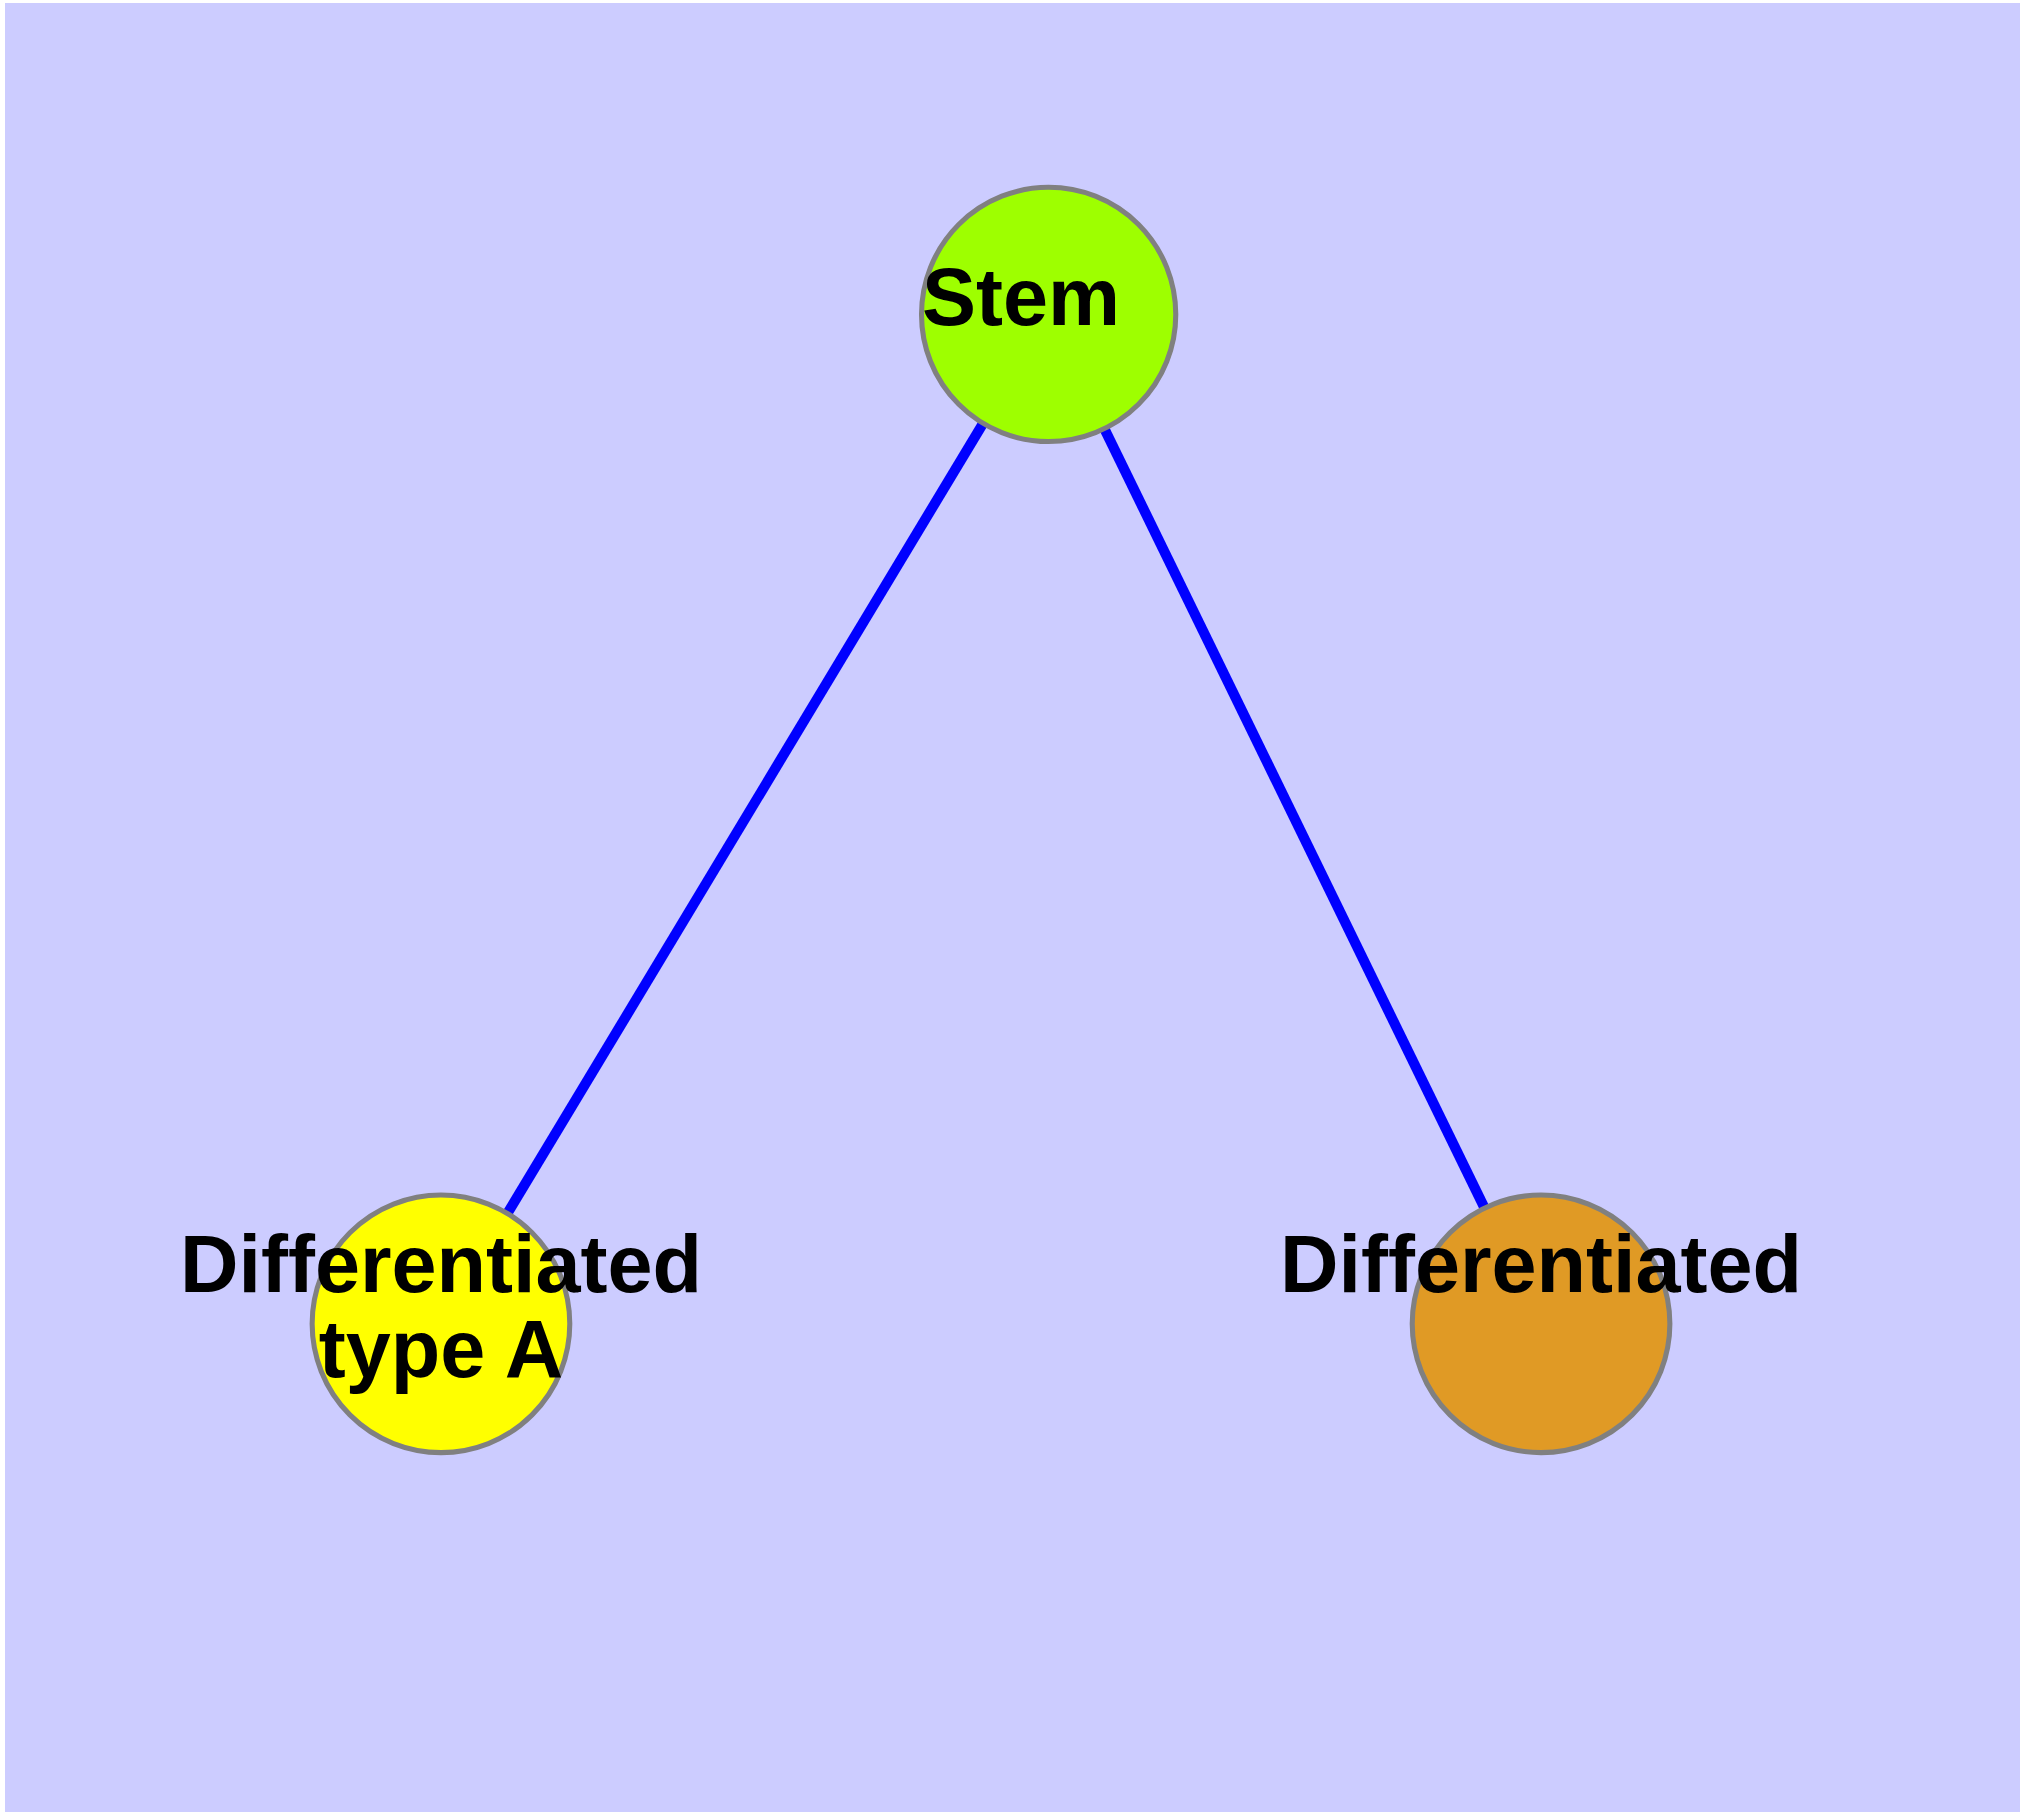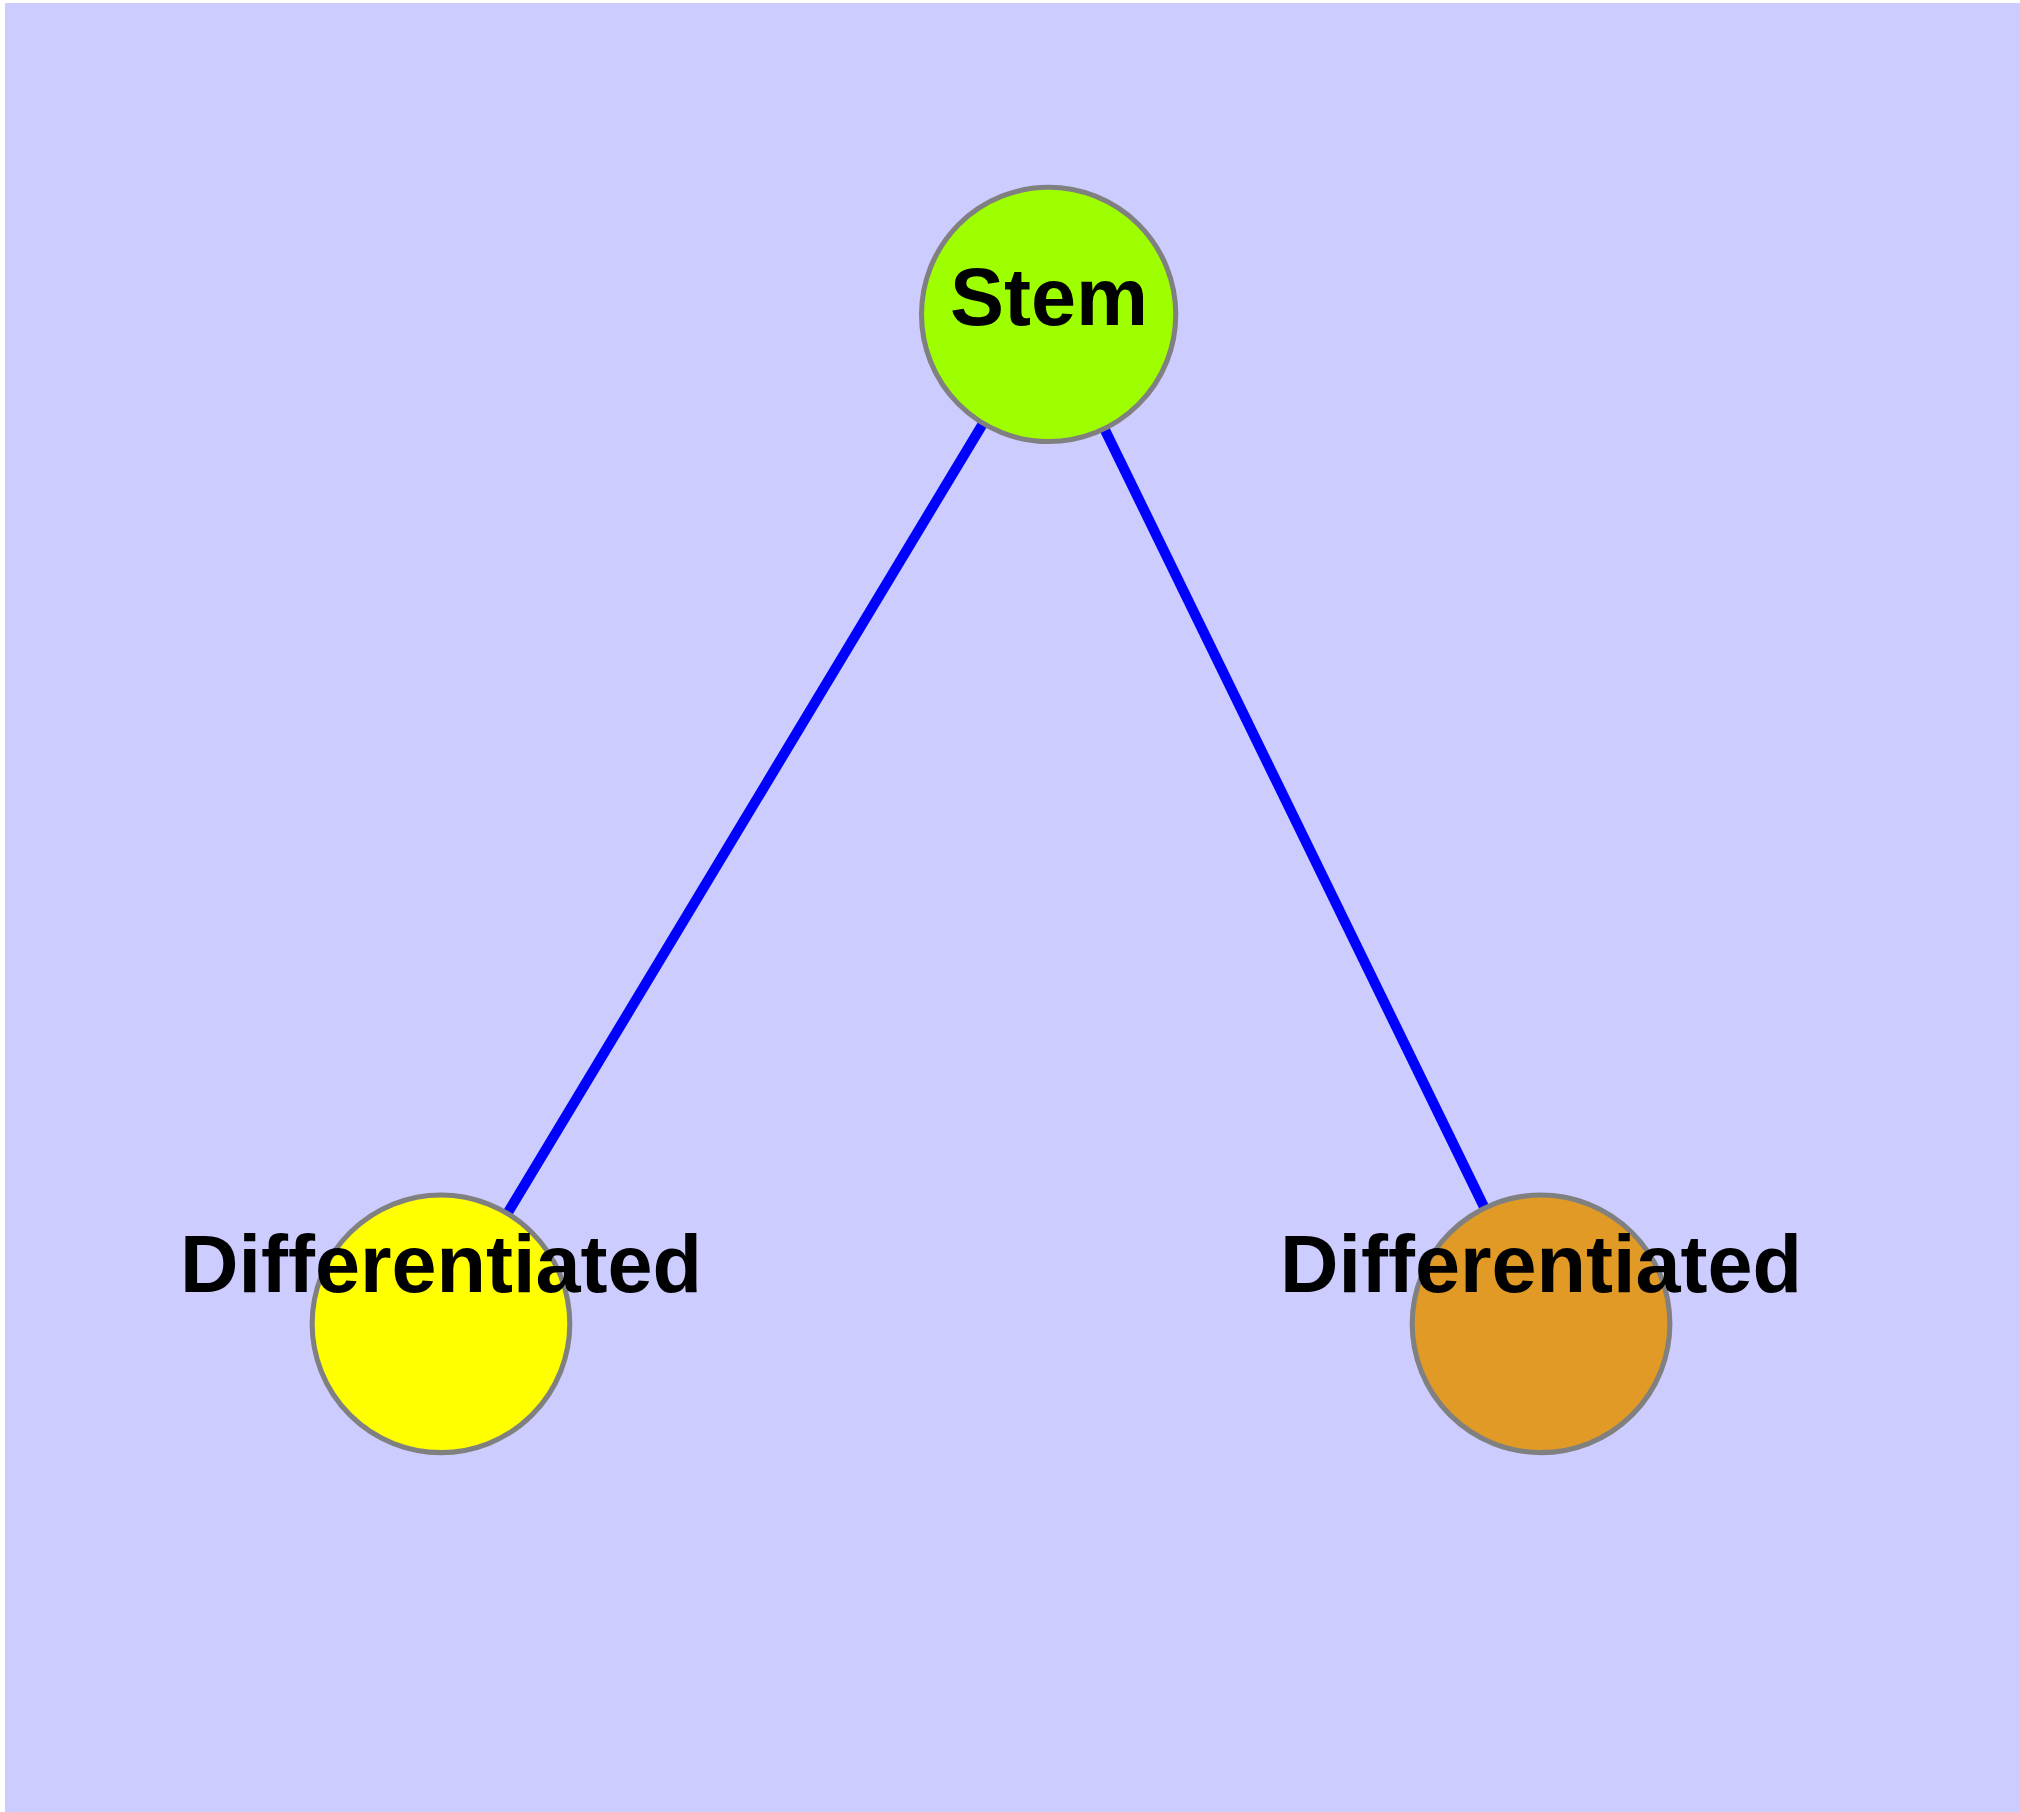--- a/index.html
+++ b/index.html
@@ -35,21 +35,21 @@
     text-align: center;
     color: #000000;
     font-weight: bold;
     line-height: 1.05;
     white-space: pre;
     pointer-events: none;
     -webkit-font-smoothing: antialiased;
   }
   .label-stem {
     font-size: 81px;
-    left: 625px;
+    left: 597px;
     top: 255px;
     width: 848px;
   }
   .label-a {
     font-size: 81px;
     left: 17px;
     top: 1222px;
     width: 848px;
   }
   .label-b {
@@ -72,17 +72,17 @@
     </g>
     <g>
       <circle id="node-0" cx="1237" cy="371" r="150" fill="#9eff00" stroke="#808080" stroke-width="6"></circle>
       <circle id="node-1" cx="520" cy="1562" r="152" fill="#ffff00" stroke="#808080" stroke-width="6"></circle>
       <circle id="node-2" cx="1818" cy="1562" r="152" fill="#e09a25" stroke="#808080" stroke-width="6"></circle>
     </g>
   </svg>
 
   <div class="node-label label-stem"><span>Stem</span></div>
 
-  <div class="node-label label-a"><span>Differentiated</span><br></div>
+  <div class="node-label label-a"><span>Differentiated</span><br><span>type A</span></div>
 
   <div class="node-label label-b"><span>Differentiated</span><br></div>
 </div>
 
 
 </body></html>

